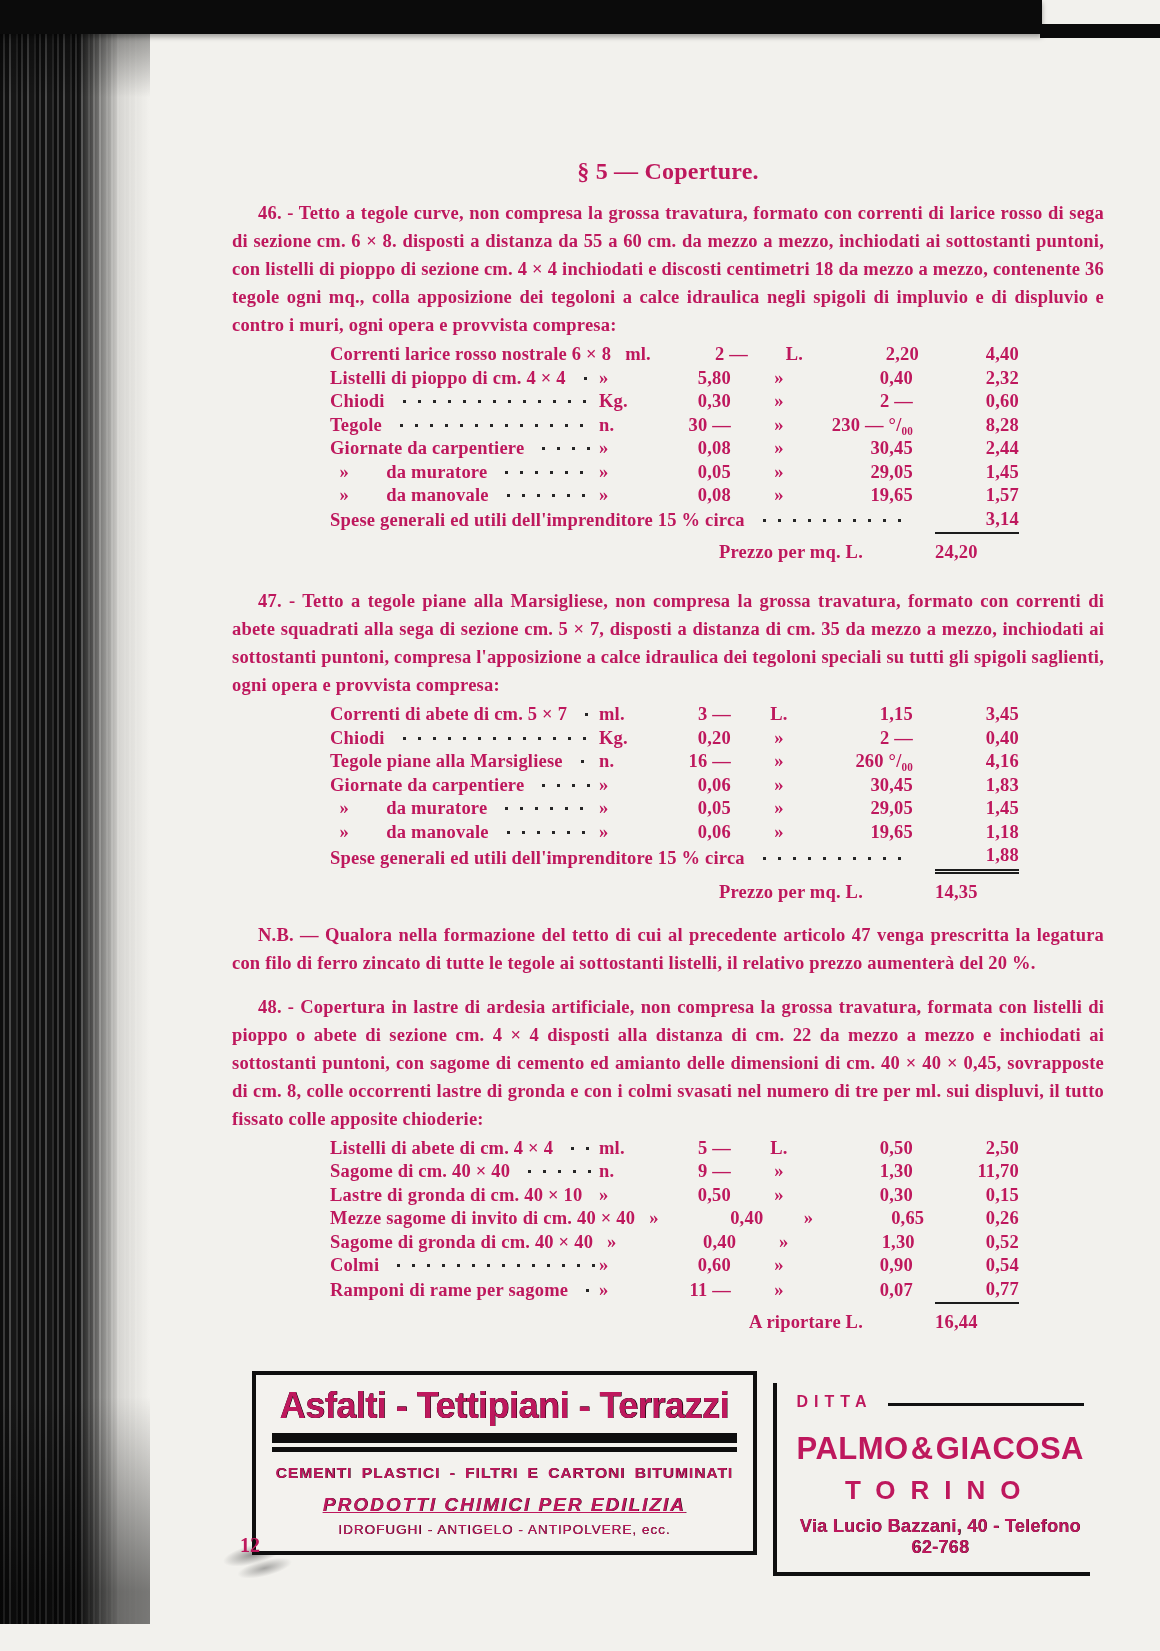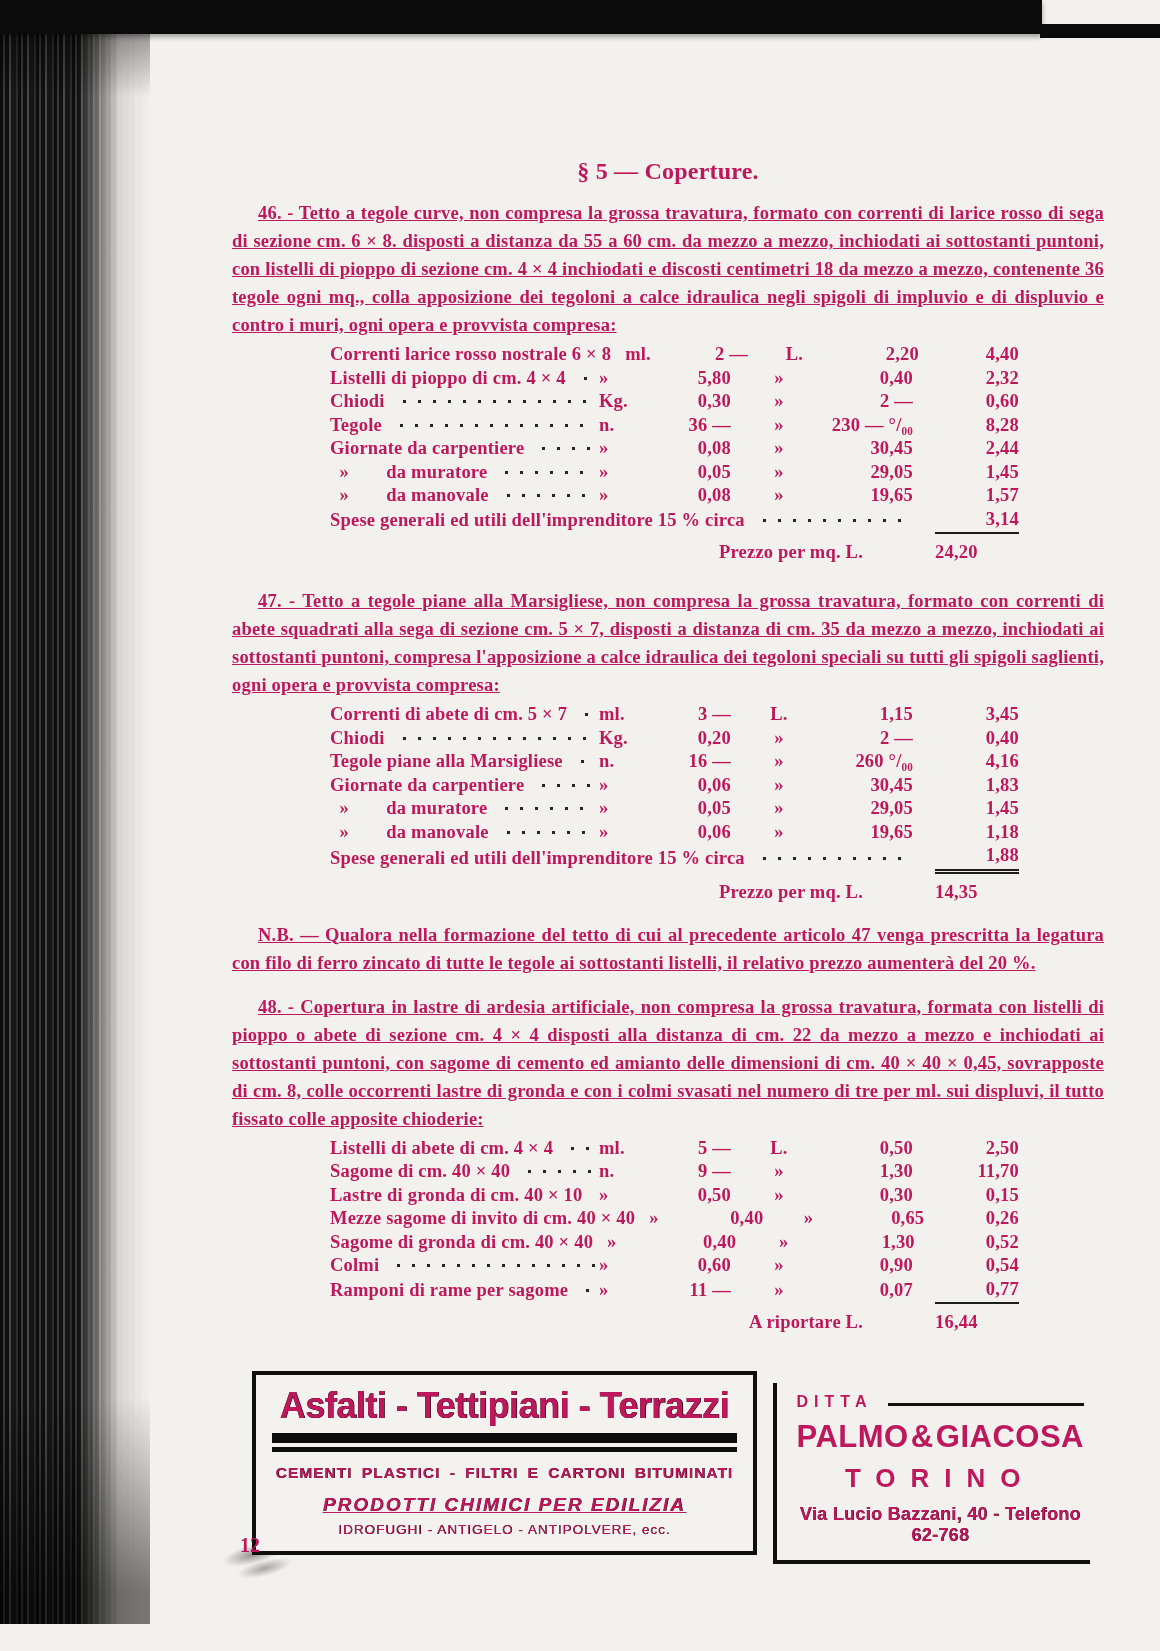--- a/index.html
+++ b/index.html
@@ -16,21 +16,21 @@
   .topbar-step{position:absolute;top:24px;left:1040px;right:0;height:14px;background:#0b0b0b;z-index:3;}
   .pagenum{position:absolute;left:240px;top:1534px;font-size:20px;font-weight:bold;z-index:4;}
   .smudge{position:absolute;left:218px;top:1535px;width:80px;height:46px;z-index:2;transform:rotate(-14deg);
     background:radial-gradient(ellipse 55% 30% at 45% 40%, rgba(70,70,70,.55), rgba(70,70,70,0) 70%),
                radial-gradient(ellipse 50% 25% at 55% 75%, rgba(90,90,90,.5), rgba(90,90,90,0) 70%);}
   .speck{position:absolute;left:626px;top:1500px;width:6px;height:6px;border-radius:50%;background:#222;z-index:2;}
 
   
   .content{position:absolute;left:232px;top:158px;width:872px;z-index:4;font-weight:bold;letter-spacing:.2px;}
   h1{font-size:24px;margin:0 0 14px;text-align:center;font-weight:bold;}
-  .para{font-size:18.5px;line-height:28px;text-align:justify;text-indent:26px;margin:0 0 4px;text-decoration:underline;}
+  .para{font-size:18.5px;line-height:28px;text-align:justify;text-indent:26px;margin:0 0 4px;}
   .nb{margin-top:16px;margin-bottom:16px;}
 
   
   .cost-table{margin:2px 85px 0 98px;font-size:18.5px;}
   .cost-row{display:flex;align-items:center;line-height:23.5px;white-space:pre;}
   .leader{flex:1;height:9px;margin:0 4px 0 10px;align-self:center;
     background-image:radial-gradient(circle,#262626 1.5px,transparent 1.9px);
     background-size:15px 9px;background-repeat:repeat-x;background-position:2px 55%;}
   .unit{width:46px;}
   .qty{width:86px;text-align:right;}
@@ -49,21 +49,21 @@
   .ad-title{font-size:36px;font-weight:bold;letter-spacing:-.5px;text-shadow:.6px 0 0 #000, 0 .4px 0 #000;text-align:center;line-height:1.05;}
   .ad-bar1{height:10px;background:#0e0e0e;margin:8px 2px 4px;}
   .ad-bar2{height:5px;background:#0e0e0e;margin:0 2px 12px;}
   .ad-line1{font-size:15.5px;font-weight:bold;letter-spacing:1px;text-align:center;word-spacing:4px;text-shadow:.4px 0 0 #000;}
   .ad-line2{font-size:19px;font-weight:bold;font-style:italic;letter-spacing:2px;text-align:center;margin-top:12px;text-shadow:.4px 0 0 #000;text-decoration:underline;}
   .ad-line3{font-size:13.5px;font-weight:normal;letter-spacing:1px;text-align:center;margin-top:6px;text-shadow:.3px 0 0 #000;}
   .ad-right{flex:1;margin-left:16px;margin-right:14px;margin-top:12px;border-left:4px solid #0f0f0f;border-bottom:4px solid #0f0f0f;padding:10px 6px 14px 20px;}
   .ditta-row{display:flex;align-items:center;}
   .ditta-label{font-size:16px;font-weight:bold;letter-spacing:6px;}
   .ditta-rule{flex:1;border-bottom:3px solid #111;margin-left:16px;margin-top:4px;}
-  .ad-name{font-size:31px;font-weight:bold;word-spacing:-7px;letter-spacing:.5px;margin-top:8px;white-space:nowrap;text-align:center;}
+  .ad-name{font-size:31px;font-weight:bold;word-spacing:-7px;letter-spacing:.5px;margin-top:20px;white-space:nowrap;text-align:center;}
   .ad-city{font-size:26px;letter-spacing:15px;text-align:center;margin-top:8px;}
   .ad-address{font-size:18px;font-weight:bold;text-align:center;margin-top:10px;letter-spacing:.3px;text-shadow:.3px 0 0 #000;}
 </style>
 </head>
 <body>
 
 <div class="scan-root">
   <div class="spine"></div>
   <div class="topbar"></div>
   <div class="topbar-step"></div>
@@ -101,21 +101,21 @@
           <span class="qty">0,30</span>
           <span class="cur">»</span>
           <span class="price">2 —</span>
           <span class="total">0,60</span>
         </div>
 
         <div class="cost-row">
           <span class="desc">Tegole</span>
           <span class="leader"></span>
           <span class="unit">n.</span>
-          <span class="qty">36 —</span>
+          <span class="qty">30 —</span>
           <span class="cur">»</span>
           <span class="price">230 — °/₀₀</span>
           <span class="total">8,28</span>
         </div>
 
         <div class="cost-row">
           <span class="desc">Giornate da carpentiere</span>
           <span class="leader"></span>
           <span class="unit">»</span>
           <span class="qty">0,08</span>

